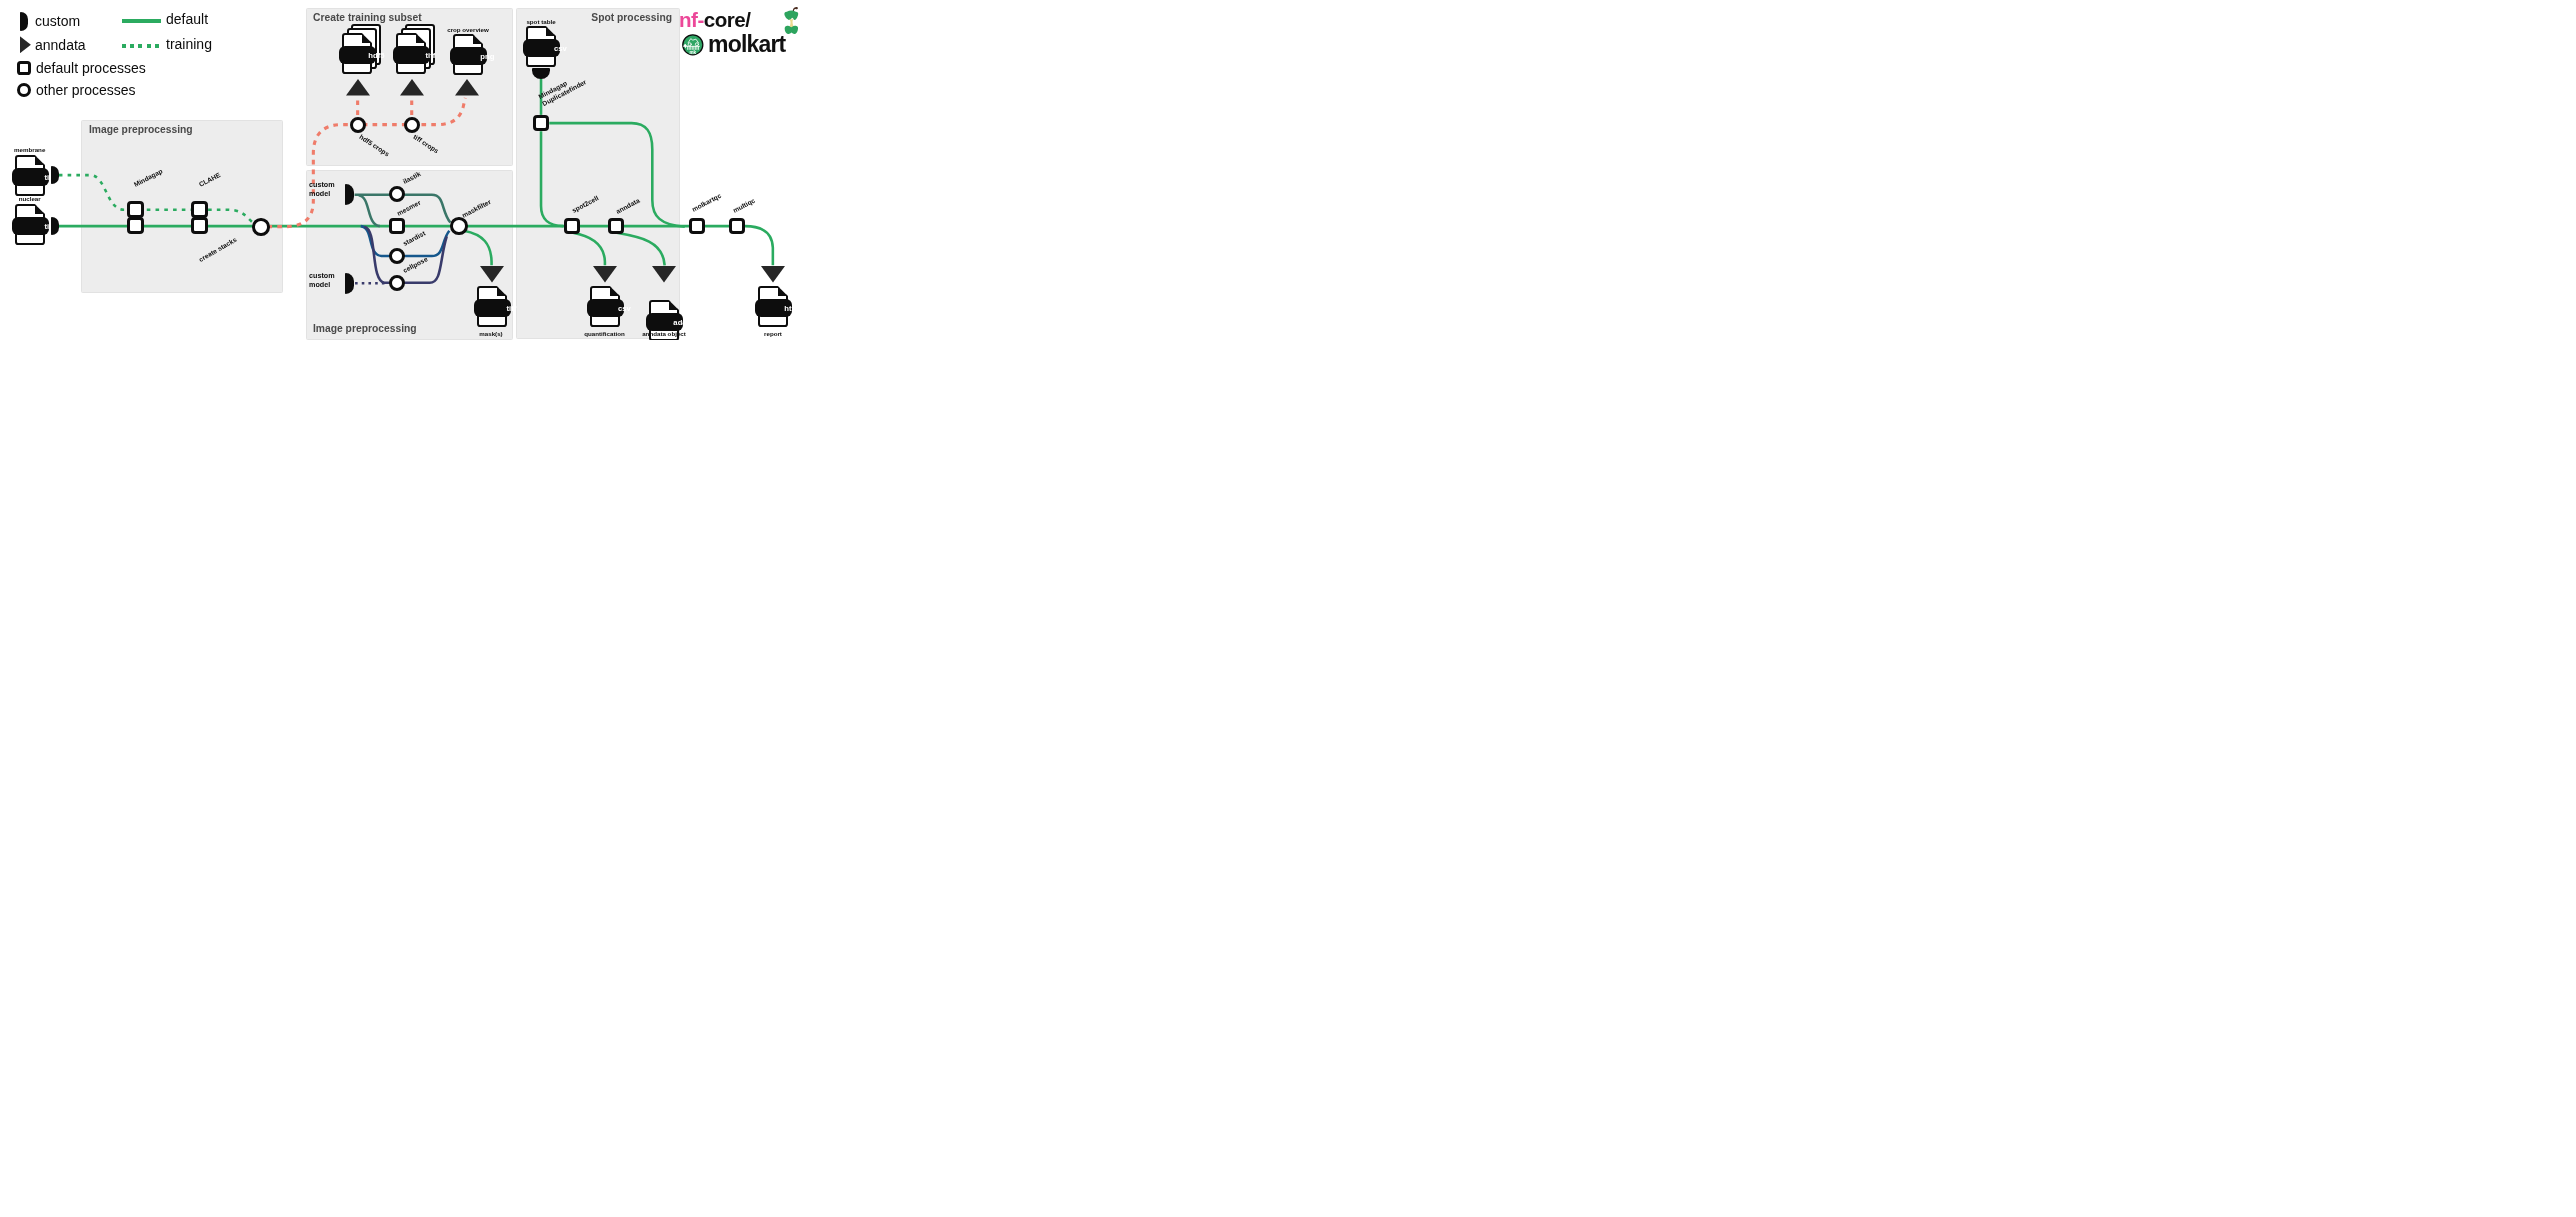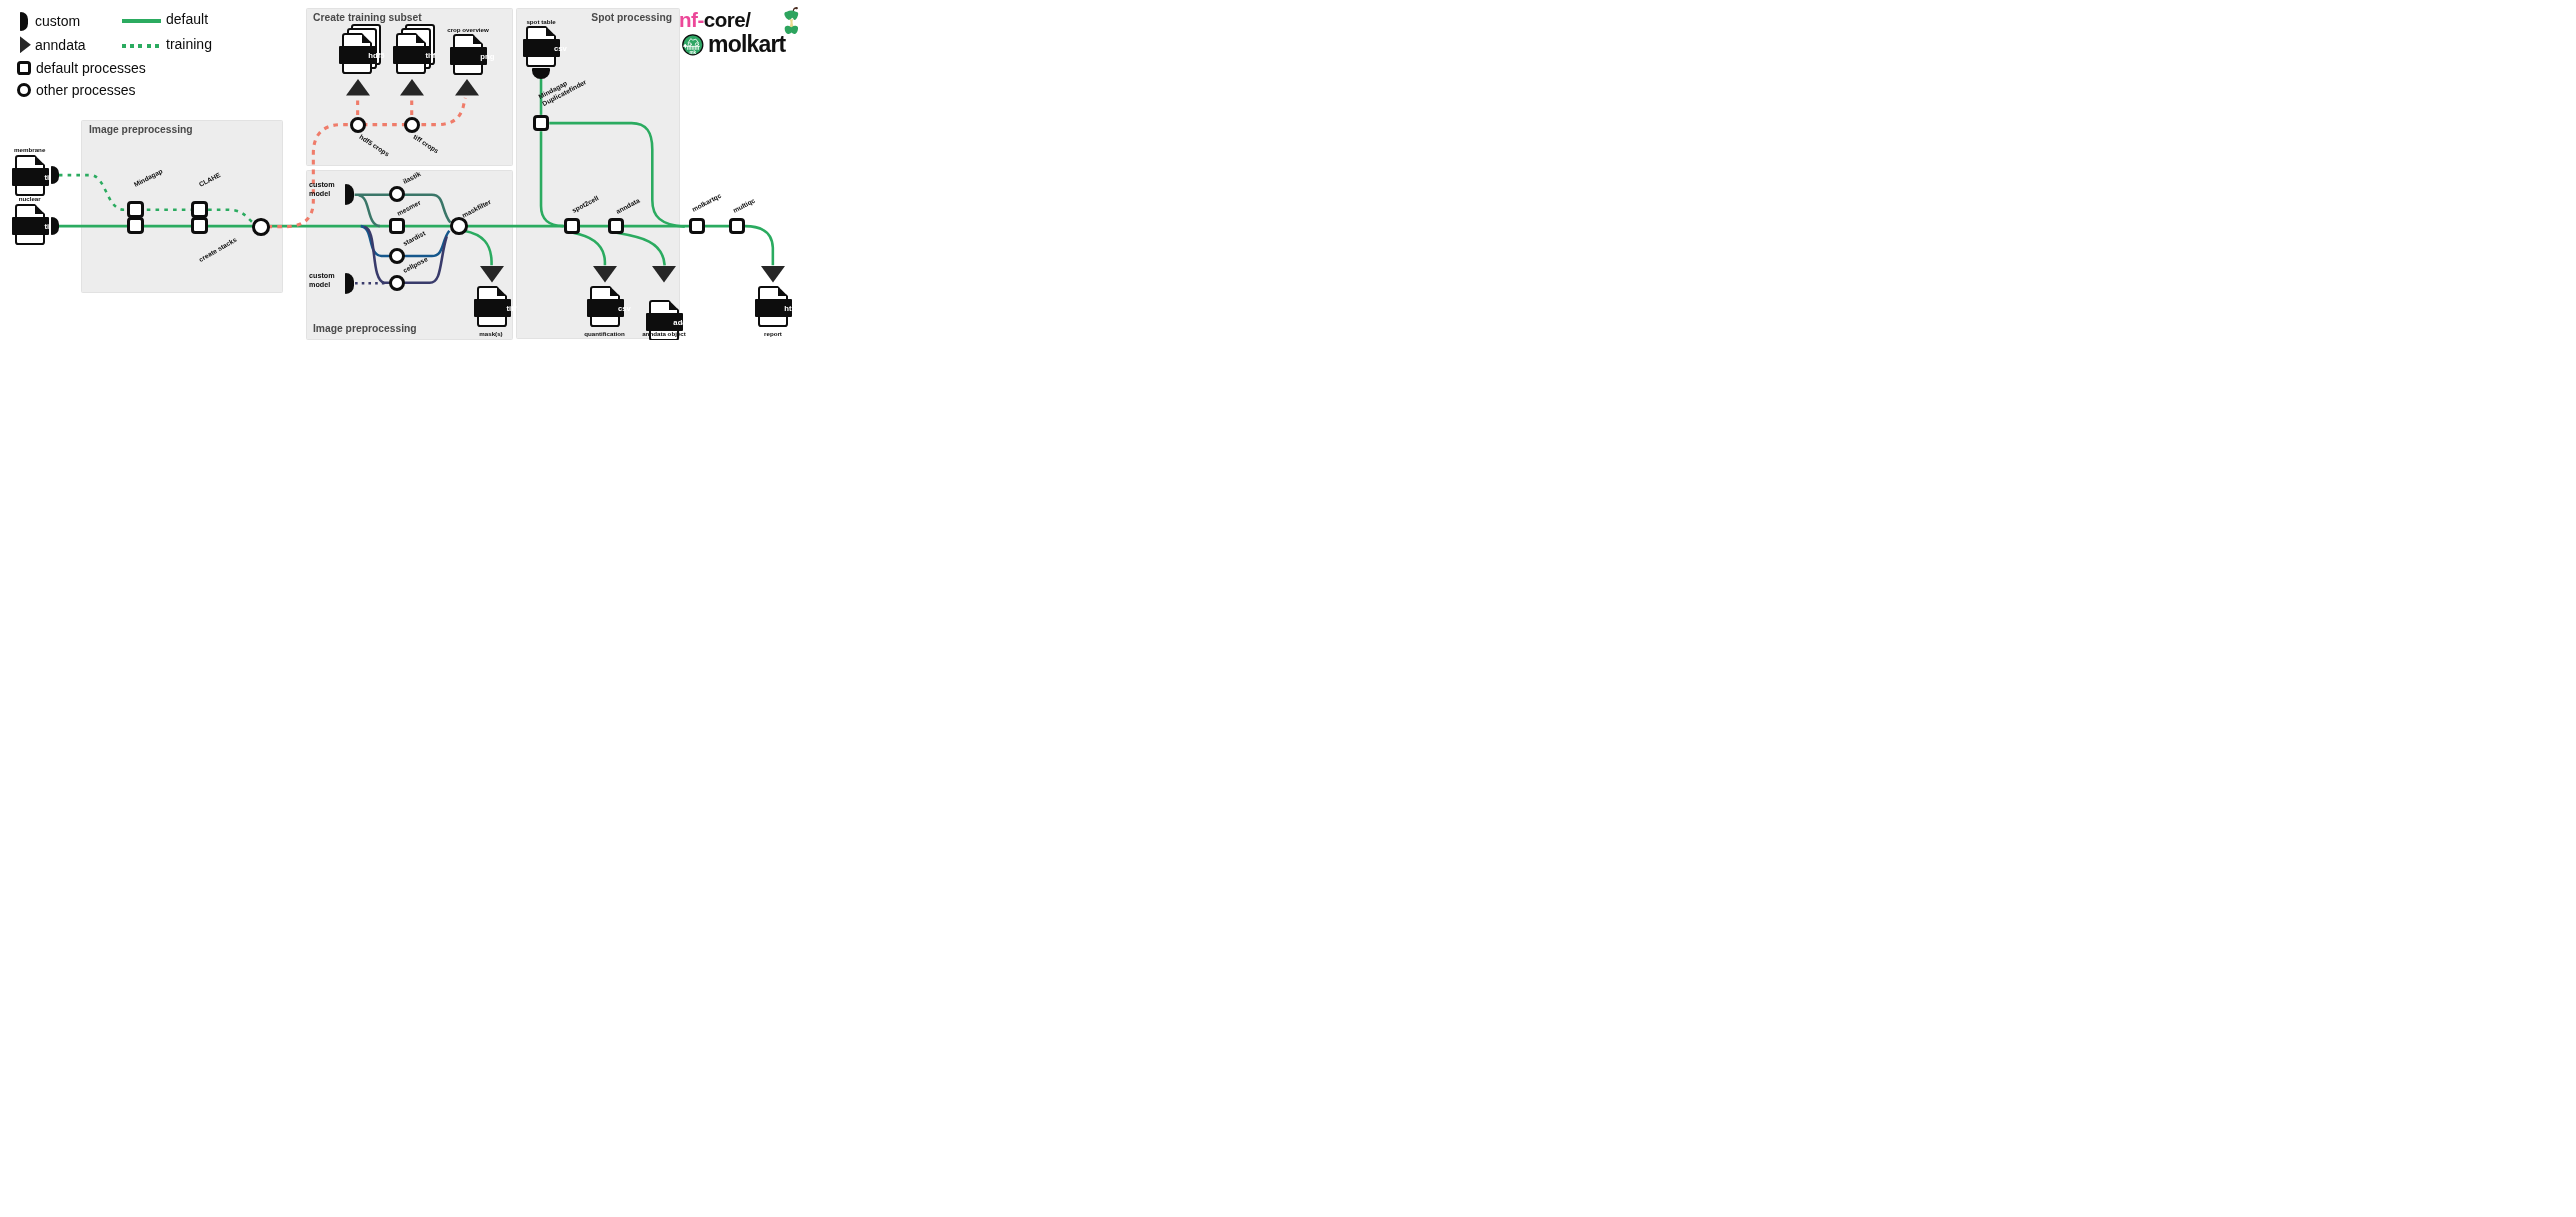--- a/index.html
+++ b/index.html
@@ -22,21 +22,21 @@
   .tri { position:absolute; width:24px; height:16.5px; background:#262626; }
   .tri.up { clip-path:polygon(50% 0,100% 100%,0 100%); }
   .tri.dn { clip-path:polygon(0 0,100% 0,50% 100%); }
   .tri.rt { width:11.3px; height:17.5px; clip-path:polygon(0 0,100% 50%,0 100%); }
   .file { position:absolute; width:30px; height:41px; }
   .file .doc { position:absolute; inset:0; background:#fff; border:2.6px solid #0d0d0d; border-radius:3.1px;
                clip-path:polygon(0 0, calc(100% - 10.3px) 0, 100% 10.3px, 100% 100%, 0 100%); }
   .file .fold { position:absolute; top:0; right:0; width:10.3px; height:10.3px; background:#0d0d0d;
                 clip-path:polygon(0 0,100% 100%,0 100%); }
   .file .band { position:absolute; left:-2.6px; right:-2.6px; top:13.4px; height:18px; background:#0d0d0d;
-                border-radius:1px; color:#fff; font-size:7.7px; font-weight:bold;
+                border-radius:6px; color:#fff; font-size:7.7px; font-weight:bold;
                 display:flex; align-items:center; justify-content:center;padding-left:37px; }
   .ghost { position:absolute; width:30px; height:41px; background:#fff; border:2.6px solid #0d0d0d; border-radius:3.1px; }
   .cml { position:absolute; font-size:7.2px; font-weight:bold; line-height:8.8px; color:#0d0d0d; }
   .ltxt { position:absolute; font-size:14px; font-weight:500; color:#0c0c0c; white-space:nowrap; }
   .lgn-solid { position:absolute; width:39px; height:3.6px; background:#2bab60; }
   .lgn-dash { position:absolute; width:40px; height:3.6px;
               background:repeating-linear-gradient(90deg,#2bab60 0 4.1px,transparent 4.1px 8.2px); }
   .logo1 { position:absolute; font-size:20.6px; font-weight:bold; letter-spacing:-0.5px; white-space:nowrap; }
   .logo1 .g { color:#ec4899; }
   .logo1 .k { color:#111; }

